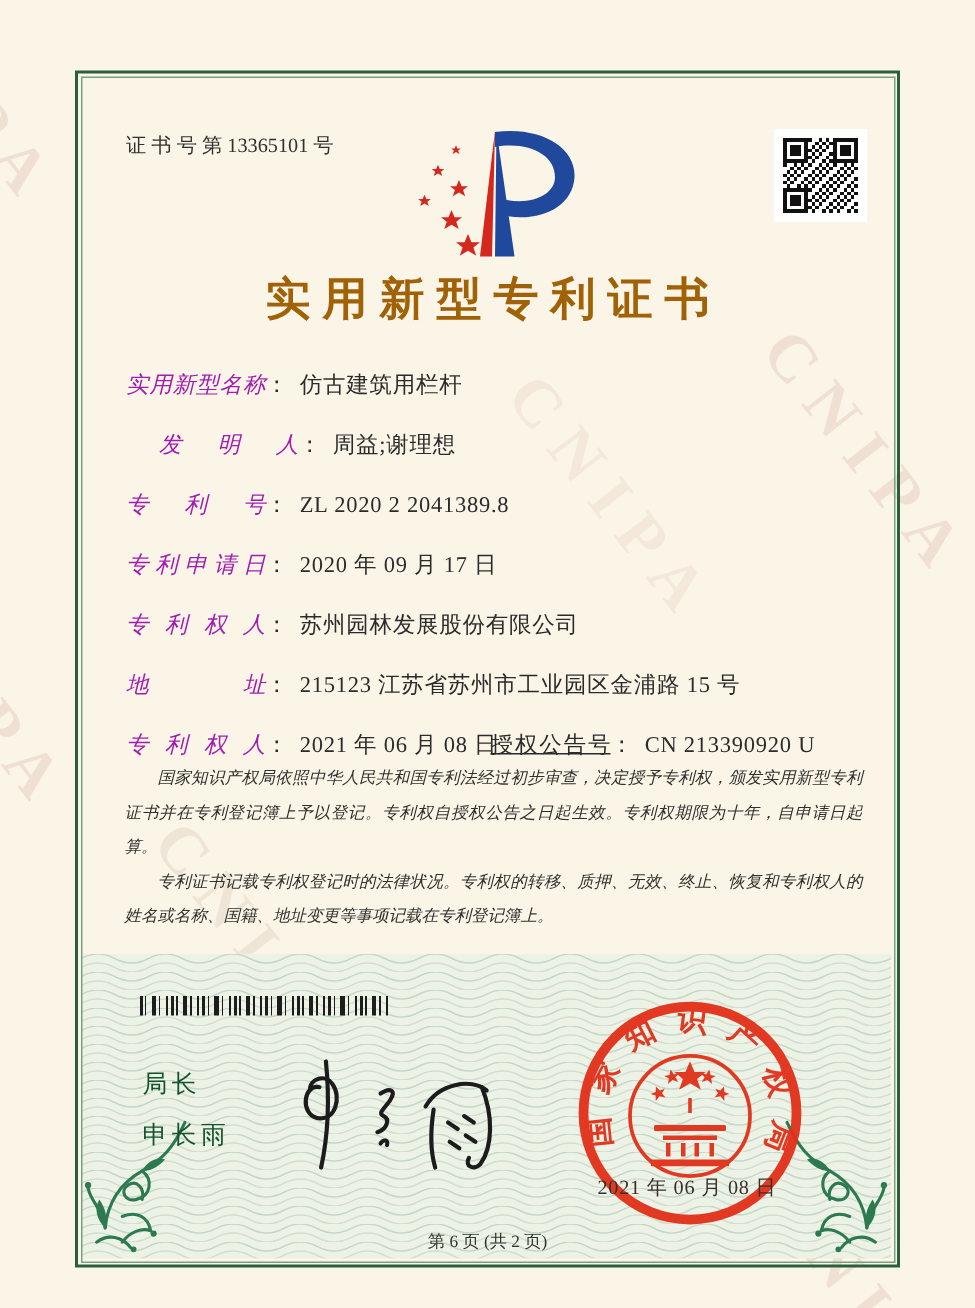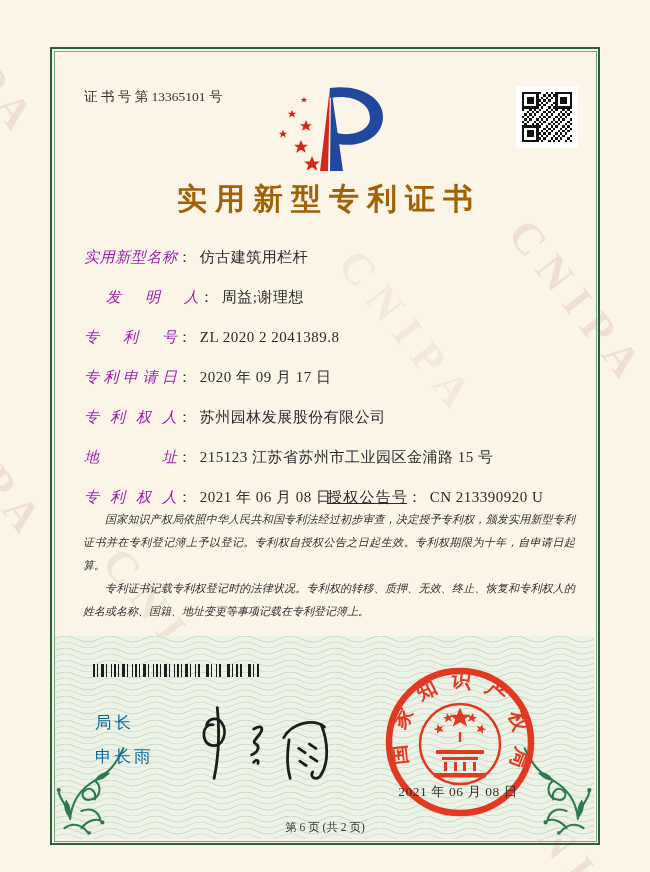--- a/index.html
+++ b/index.html
@@ -37,21 +37,21 @@
   .paras p{margin:0;text-indent:2em;font-size:11px;line-height:23px;font-style:italic;
            text-align:justify;color:#2f2f2d;}
   
   .barcode{position:absolute;left:93px;top:664px;width:167px;height:13px;z-index:5;
     background:repeating-linear-gradient(90deg,
       #1d1d1d 0 2px,transparent 2px 3.5px,#1d1d1d 3.5px 4.5px,transparent 4.5px 8px,
       #1d1d1d 8px 11px,transparent 11px 13px,#1d1d1d 13px 14px,transparent 14px 17.5px,
       #1d1d1d 17.5px 19px,transparent 19px 21px);}
   .officer{position:absolute;left:95px;top:712px;z-index:5;
            font-family:"Liberation Sans","DejaVu Sans",sans-serif;font-size:16.5px;
-           font-weight:500;letter-spacing:3px;color:#0369a1;}
+           font-weight:500;letter-spacing:3px;color:#14532d;}
   .officer div{margin-bottom:12px;}
   .signature{position:absolute;left:198px;top:703px;width:150px;height:80px;z-index:6;}
   .seal{position:absolute;left:384px;top:666px;width:152px;height:152px;z-index:6;opacity:0.95;}
   .seal-date{position:absolute;left:376px;top:783px;width:164px;text-align:center;z-index:7;
              font-size:13.5px;color:#3a2f28;letter-spacing:0.5px;}
   .footer{position:absolute;left:0;right:0;top:820px;text-align:center;font-size:11.5px;
           color:#33332f;z-index:5;}
 </style>
 </head>
 <body>

